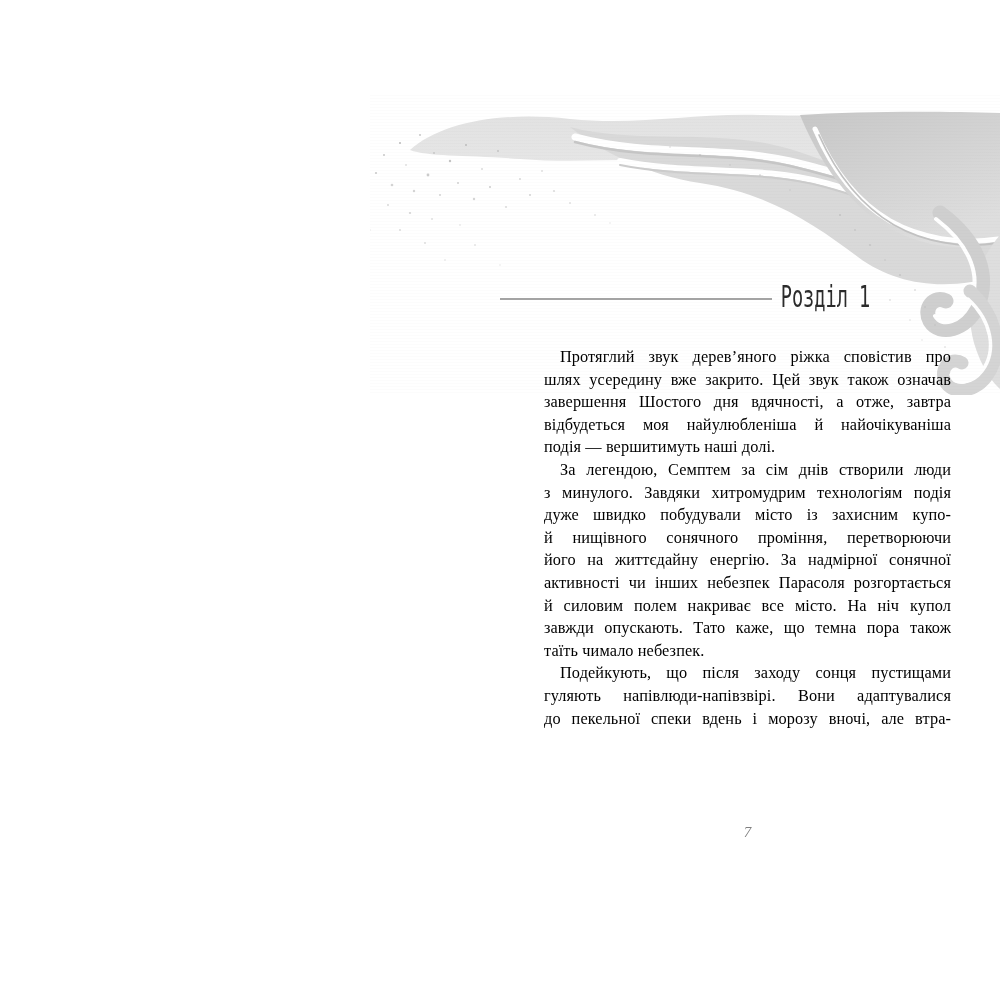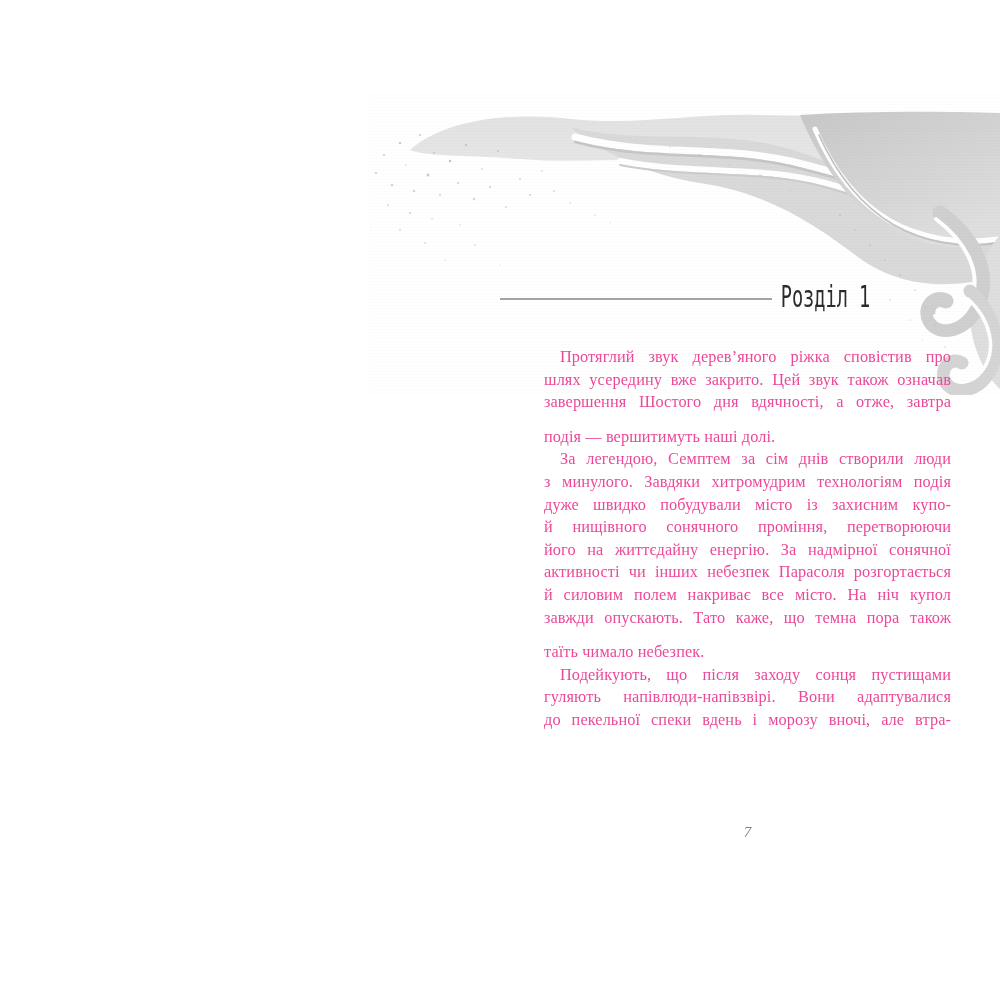--- a/index.html
+++ b/index.html
@@ -24,28 +24,28 @@
   .chapter-title{
     position:absolute;left:772px;top:281px;width:160px;
     font-family:"DejaVu Sans Mono",monospace;
     font-size:30px;line-height:32px;color:#2b2b2b;
     transform:scaleX(0.62);transform-origin:left top;
     padding-left:14px;white-space:nowrap;letter-spacing:0;
   }
   
   .text-block{
     position:absolute;left:544px;top:346px;width:407px;
-    color:#ec4899;
+    color:#000000;
   }
   .line{
     font-size:16.3px;line-height:22.6px;
     text-align:justify;text-align-last:justify;
     letter-spacing:0.1px;white-space:normal;
   }
-  .line.end{text-align-last:left;margin-top:12px;}
+  .line.end{text-align-last:left;}
   .line.first{text-indent:16px;}
   
   .page-number{
     position:absolute;left:544px;top:824px;width:407px;
     text-align:center;font-style:italic;font-size:15px;color:#7f7f7f;
   }
 </style>
 </head>
 <body>
 
@@ -142,20 +142,21 @@
   </svg>
 </div>
 
 <div class="chapter-rule"></div>
 <div class="chapter-title">Розділ 1</div>
 
 <div class="text-block">
   <div class="line first">Протяглий звук дерев’яного ріжка сповістив про</div>
   <div class="line">шлях усередину вже закрито. Цей звук також означав</div>
   <div class="line">завершення Шостого дня вдячності, а отже, завтра</div>
+  <div class="line">відбудеться моя найулюбленіша й найочікуваніша</div>
   <div class="line end">подія — вершитимуть наші долі.</div>
 
   <div class="line first">За легендою, Семптем за сім днів створили люди</div>
   <div class="line">з минулого. Завдяки хитромудрим технологіям подія</div>
   <div class="line">дуже швидко побудували місто із захисним купо-</div>
   <div class="line">й нищівного сонячного проміння, перетворюючи</div>
   <div class="line">його на життєдайну енергію. За надмірної сонячної</div>
   <div class="line">активності чи інших небезпек Парасоля розгортається</div>
   <div class="line">й силовим полем накриває все місто. На ніч купол</div>
   <div class="line">завжди опускають. Тато каже, що темна пора також</div>

